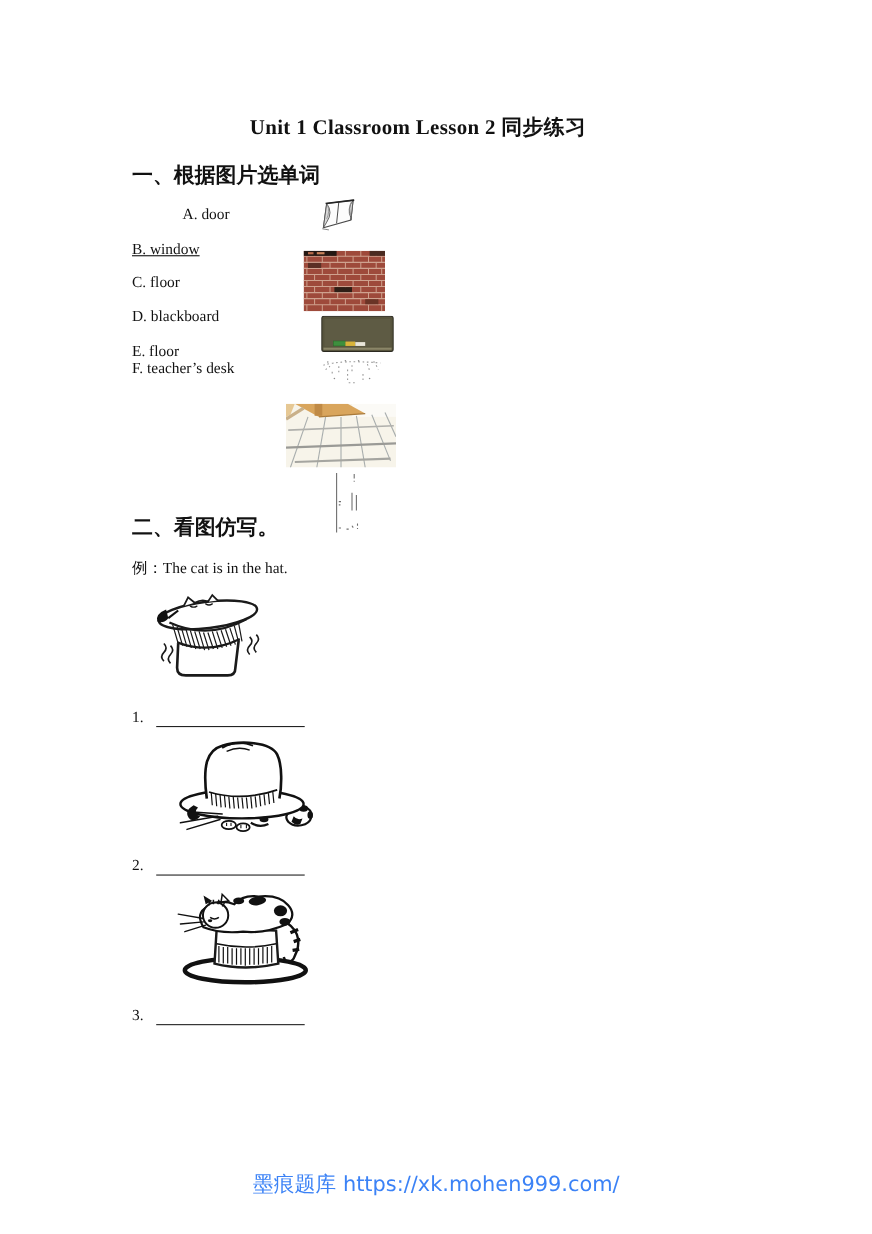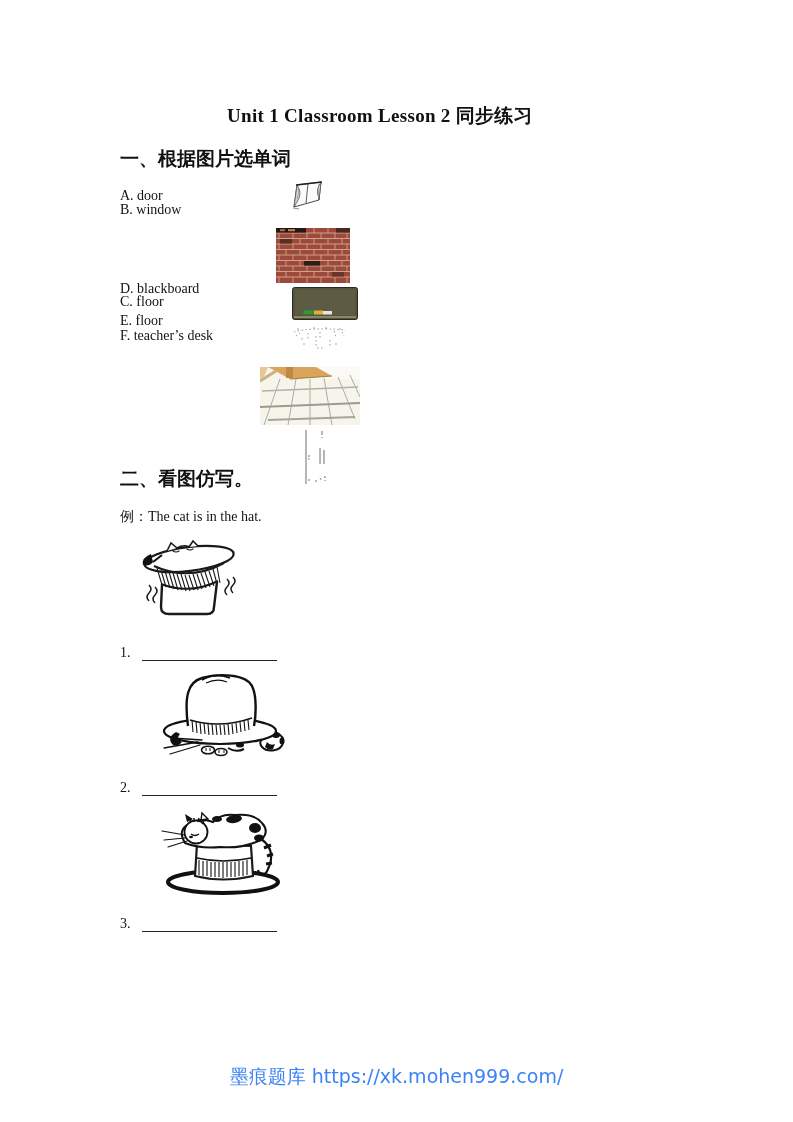--- a/index.html
+++ b/index.html
@@ -19,23 +19,23 @@
 </style>
 </head>
 <body>
 
 <div class="page">
 
   <div class="abs title">Unit 1 Classroom Lesson 2  同步练习</div>
 
   <div class="abs sec-heading" style="top:146px;">一、根据图片选单词</div>
 
-  <div class="abs option" style="top:188px;">A. door</div>
-  <div class="abs option" style="top:202px;">B. window</div>
-  <div class="abs option" style="top:250px;margin-top:44px;">C. floor</div>
+  <div class="abs option" style="top:188px;margin-left:46px;">A. door</div>
+  <div class="abs option" style="top:220px;text-decoration:underline;">B. window</div>
+  <div class="abs option" style="top:250px;">C. floor</div>
   <div class="abs option" style="top:281px;">D. blackboard</div>
   <div class="abs option" style="top:313px;">E. floor</div>
   <div class="abs option" style="top:328px;">F. teacher’s desk</div>
 
   <div class="abs img-box" style="left:288px;top:180px;">
     <svg width="37" height="32" viewBox="0 0 37 32">
       <path d="M6,27 L9,5 L33,2 L31,20 Z" fill="#fcfcfc" stroke="#4a4a4a" stroke-width="1"></path>
       <path d="M20,3.5 L18,23" stroke="#4a4a4a" stroke-width="0.9" fill="none"></path>
       <path d="M9,5 Q15,13 9,22 L6,27 Z" fill="#d9d9d9" stroke="#555" stroke-width="0.8"></path>
       <path d="M33,2 Q27,10 31,18 L31,20 Z" fill="#d9d9d9" stroke="#555" stroke-width="0.8"></path>

